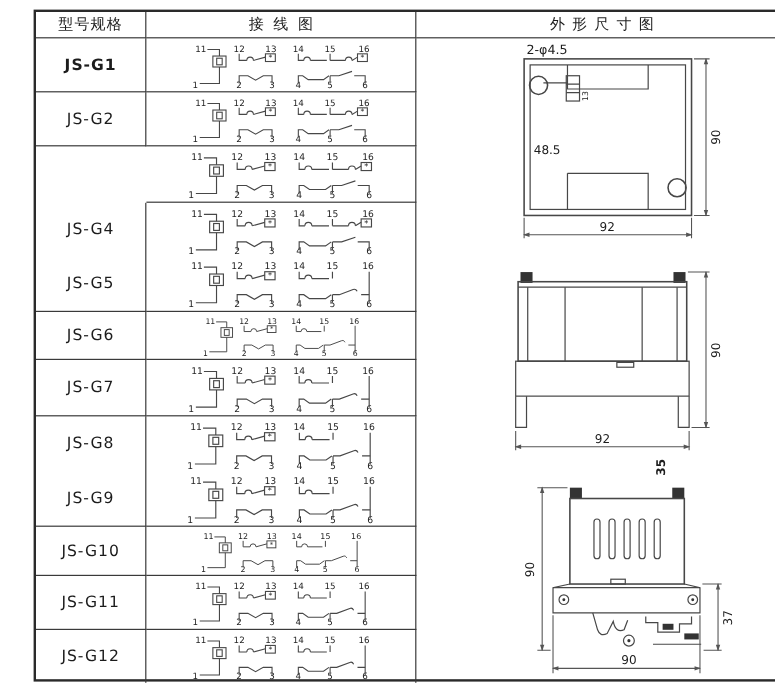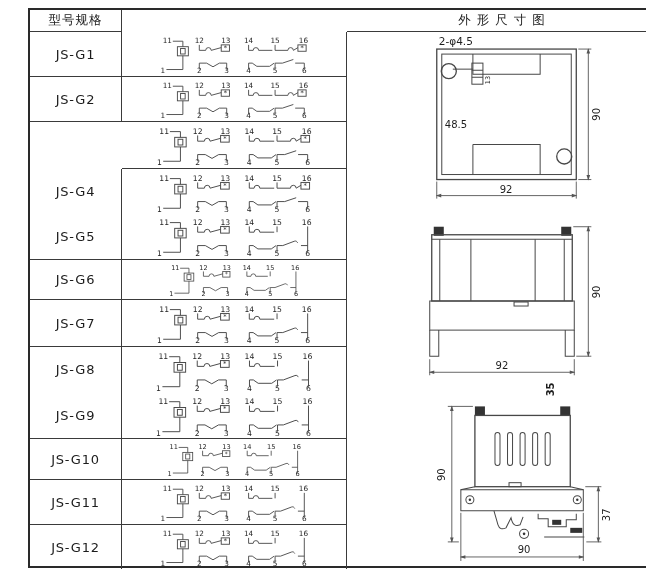--- a/index.html
+++ b/index.html
@@ -49,20 +49,21 @@
   .termtx{font-size:8px;fill:#252525;}
   .startx{font-size:7px;fill:#252525;}
   .filldark{fill:#333;stroke:none;}
 </style>
 </head>
 <body>
 
 <div class="page">
   <div class="table" id="tbl" style="grid-template-rows: 22px 45px 45px 47px 91px 40px 47px 92px 41px 45px 44px;">
     <div class="cell head head-model" style="grid-column:1;grid-row:1;">型号规格</div>
+    <div class="cell head head-wiring" style="grid-column:2;grid-row:1;">接线图</div>
     <div class="cell head head-outline" style="grid-column:3;grid-row:1;text-align:right;">外形尺寸图</div>
 
     <div class="cell outline-cell" style="grid-column:3;grid-row:2 / span 10;">
       <svg class="outline-svg" viewBox="0 0 307 535" preserveAspectRatio="xMidYMin meet">
         <defs>
           <marker id="ma" markerWidth="9" markerHeight="9" refX="5.5" refY="3" orient="auto-start-reverse">
             <path d="M0.5 1 L6.5 3 L0.5 5 Z" fill="#555"></path>
           </marker>
         </defs>
 
@@ -151,21 +152,21 @@
           <path class="dimln" d="M237 453 H253 M238 508 H253"></path>
           <path class="dimln" d="M250 453 V508" marker-start="url(#ma)" marker-end="url(#ma)"></path>
           <text class="dimtx" transform="translate(262,481) rotate(-90)" text-anchor="middle">37</text>
 
           <path class="dimln" d="M113 479 V527 M235 479 V527"></path>
           <path class="dimln" d="M113 523 H235" marker-start="url(#ma)" marker-end="url(#ma)"></path>
           <text class="dimtx" x="176" y="519" text-anchor="middle">90</text>
         </g>
       </svg>
     </div>
-  <div class="cell model-cell" style="grid-area: 2 / 1;">
+  <div class="cell model-cell" style="grid-area: 2 / 1; font-weight: bold;">
         <div class="model-label">JS-G1</div>
       </div>
       <div class="cell wiring-cell" style="grid-area: 2 / 2;">
   <svg class="wiring-svg" viewBox="0 0 214 46" preserveAspectRatio="xMidYMid meet">
 
     <g>
       <text class="termtx" x="34" y="11" text-anchor="middle">11</text>
       <text class="termtx" x="69" y="11" text-anchor="middle">12</text>
       <text class="termtx" x="98" y="11" text-anchor="middle">13</text>
       <text class="termtx" x="123" y="11" text-anchor="middle">14</text>

